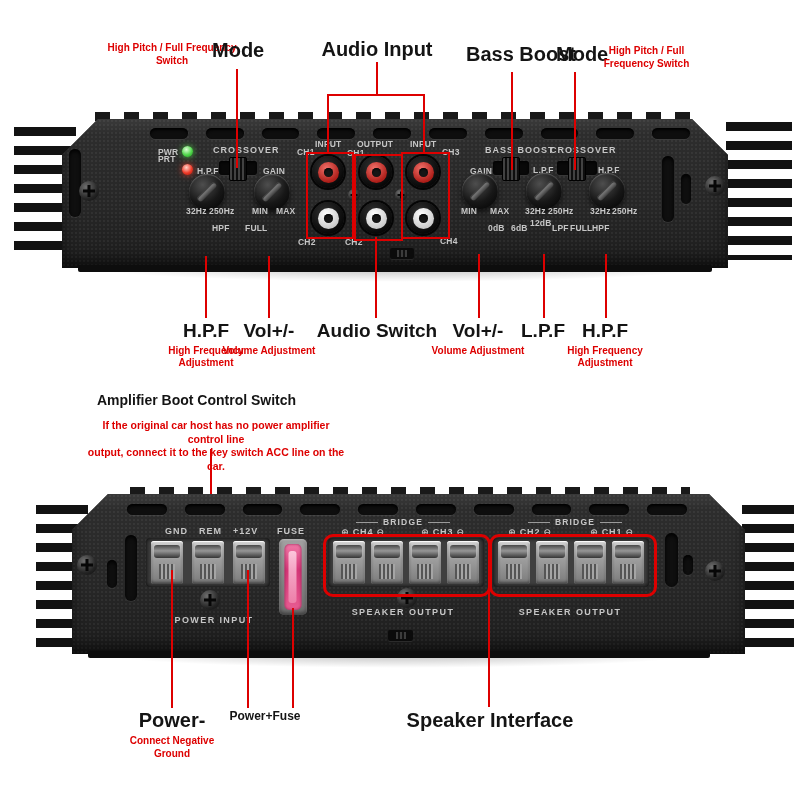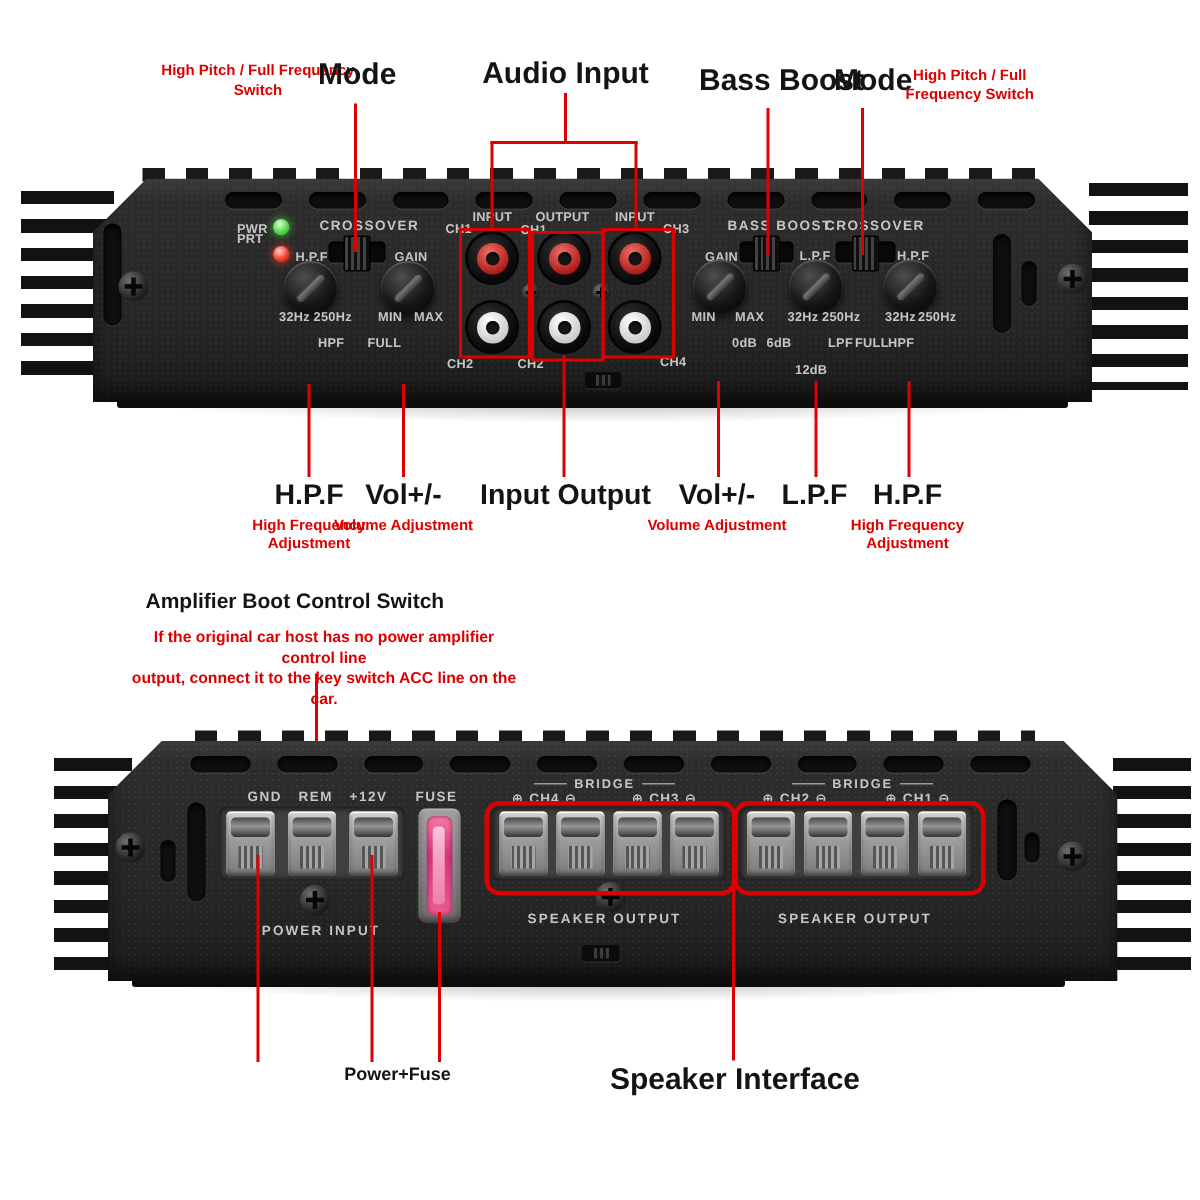--- a/index.html
+++ b/index.html
@@ -199,21 +199,21 @@
     <span class="pt sm" style="left:408px;top:48px">GAIN</span>
     <span class="pt sm" style="left:471px;top:47px">L.P.F</span>
     <span class="pt sm" style="left:536px;top:47px">H.P.F</span>
     <div class="knob" style="left:400px;top:54px"></div>
     <div class="knob" style="left:464px;top:54px"></div>
     <div class="knob" style="left:527px;top:54px"></div>
     <span class="pt sm" style="left:399px;top:88px">MIN</span>
     <span class="pt sm" style="left:428px;top:88px">MAX</span>
     <span class="pt sm" style="left:426px;top:105px">0dB</span>
     <span class="pt sm" style="left:449px;top:105px">6dB</span>
-    <span class="pt sm" style="left:468px;top:123px">12dB</span>
+    <span class="pt sm" style="left:468px;top:100px">12dB</span>
     <span class="pt sm" style="left:463px;top:88px">32Hz</span>
     <span class="pt sm" style="left:486px;top:88px">250Hz</span>
     <span class="pt sm" style="left:490px;top:105px">LPF</span>
     <span class="pt sm" style="left:508px;top:105px">FULL</span>
     <span class="pt sm" style="left:530px;top:105px">HPF</span>
     <span class="pt sm" style="left:528px;top:88px">32Hz</span>
     <span class="pt sm" style="left:550px;top:88px">250Hz</span>
     <div class="oval" style="left:600px;top:37px;width:12px;height:66px"></div>
     <div class="oval" style="left:619px;top:55px;width:10px;height:30px"></div>
     <div class="screw" style="left:643px;top:57px"></div>
@@ -241,21 +241,21 @@
 
   <div class="mlabel" style="left:156px;top:321px;width:100px">
     <div class="t">H.P.F</div>
     <div class="s">High Frequency Adjustment</div>
   </div>
   <div class="mlabel" style="left:219px;top:321px;width:100px">
     <div class="t">Vol+/-</div>
     <div class="s">Volume Adjustment</div>
   </div>
   <div class="mlabel" style="left:302px;top:321px;width:150px">
-    <div class="t">Input Output</div>
+    <div class="t">Audio Switch</div>
   </div>
   <div class="mlabel" style="left:428px;top:321px;width:100px">
     <div class="t">Vol+/-</div>
     <div class="s">Volume Adjustment</div>
   </div>
   <div class="mlabel" style="left:483px;top:321px;width:120px">
     <div class="t">L.P.F</div>
   </div>
   <div class="mlabel" style="left:545px;top:321px;width:120px">
     <div class="t">H.P.F</div>
@@ -335,20 +335,24 @@
   <div class="base" style="left:88px;top:651px;width:622px"></div>
 
   <div class="rbox rounded" style="left:323px;top:534px;width:162px;height:57px"></div>
   <div class="rbox rounded" style="left:489px;top:534px;width:162px;height:57px"></div>
 
   <div class="vline" style="left:171px;top:570px;height:138px"></div>
   <div class="vline" style="left:247px;top:570px;height:138px"></div>
   <div class="vline" style="left:292px;top:608px;height:100px"></div>
   <div class="vline" style="left:488px;top:589px;height:118px"></div>
 
+  <div class="mlabel" style="left:122px;top:710px;width:100px">
+    <div class="t" style="font-size:20px">Power-</div>
+    <div class="s">Connect Negative Ground</div>
+  </div>
   <div class="mlabel" style="left:197px;top:710px;width:136px">
     <div class="t" style="font-size:12px">Power+Fuse</div>
   </div>
   <div class="mlabel" style="left:400px;top:710px;width:180px">
     <div class="t" style="font-size:20px">Speaker Interface</div>
   </div>
 
 </div>
 
 </body></html>

